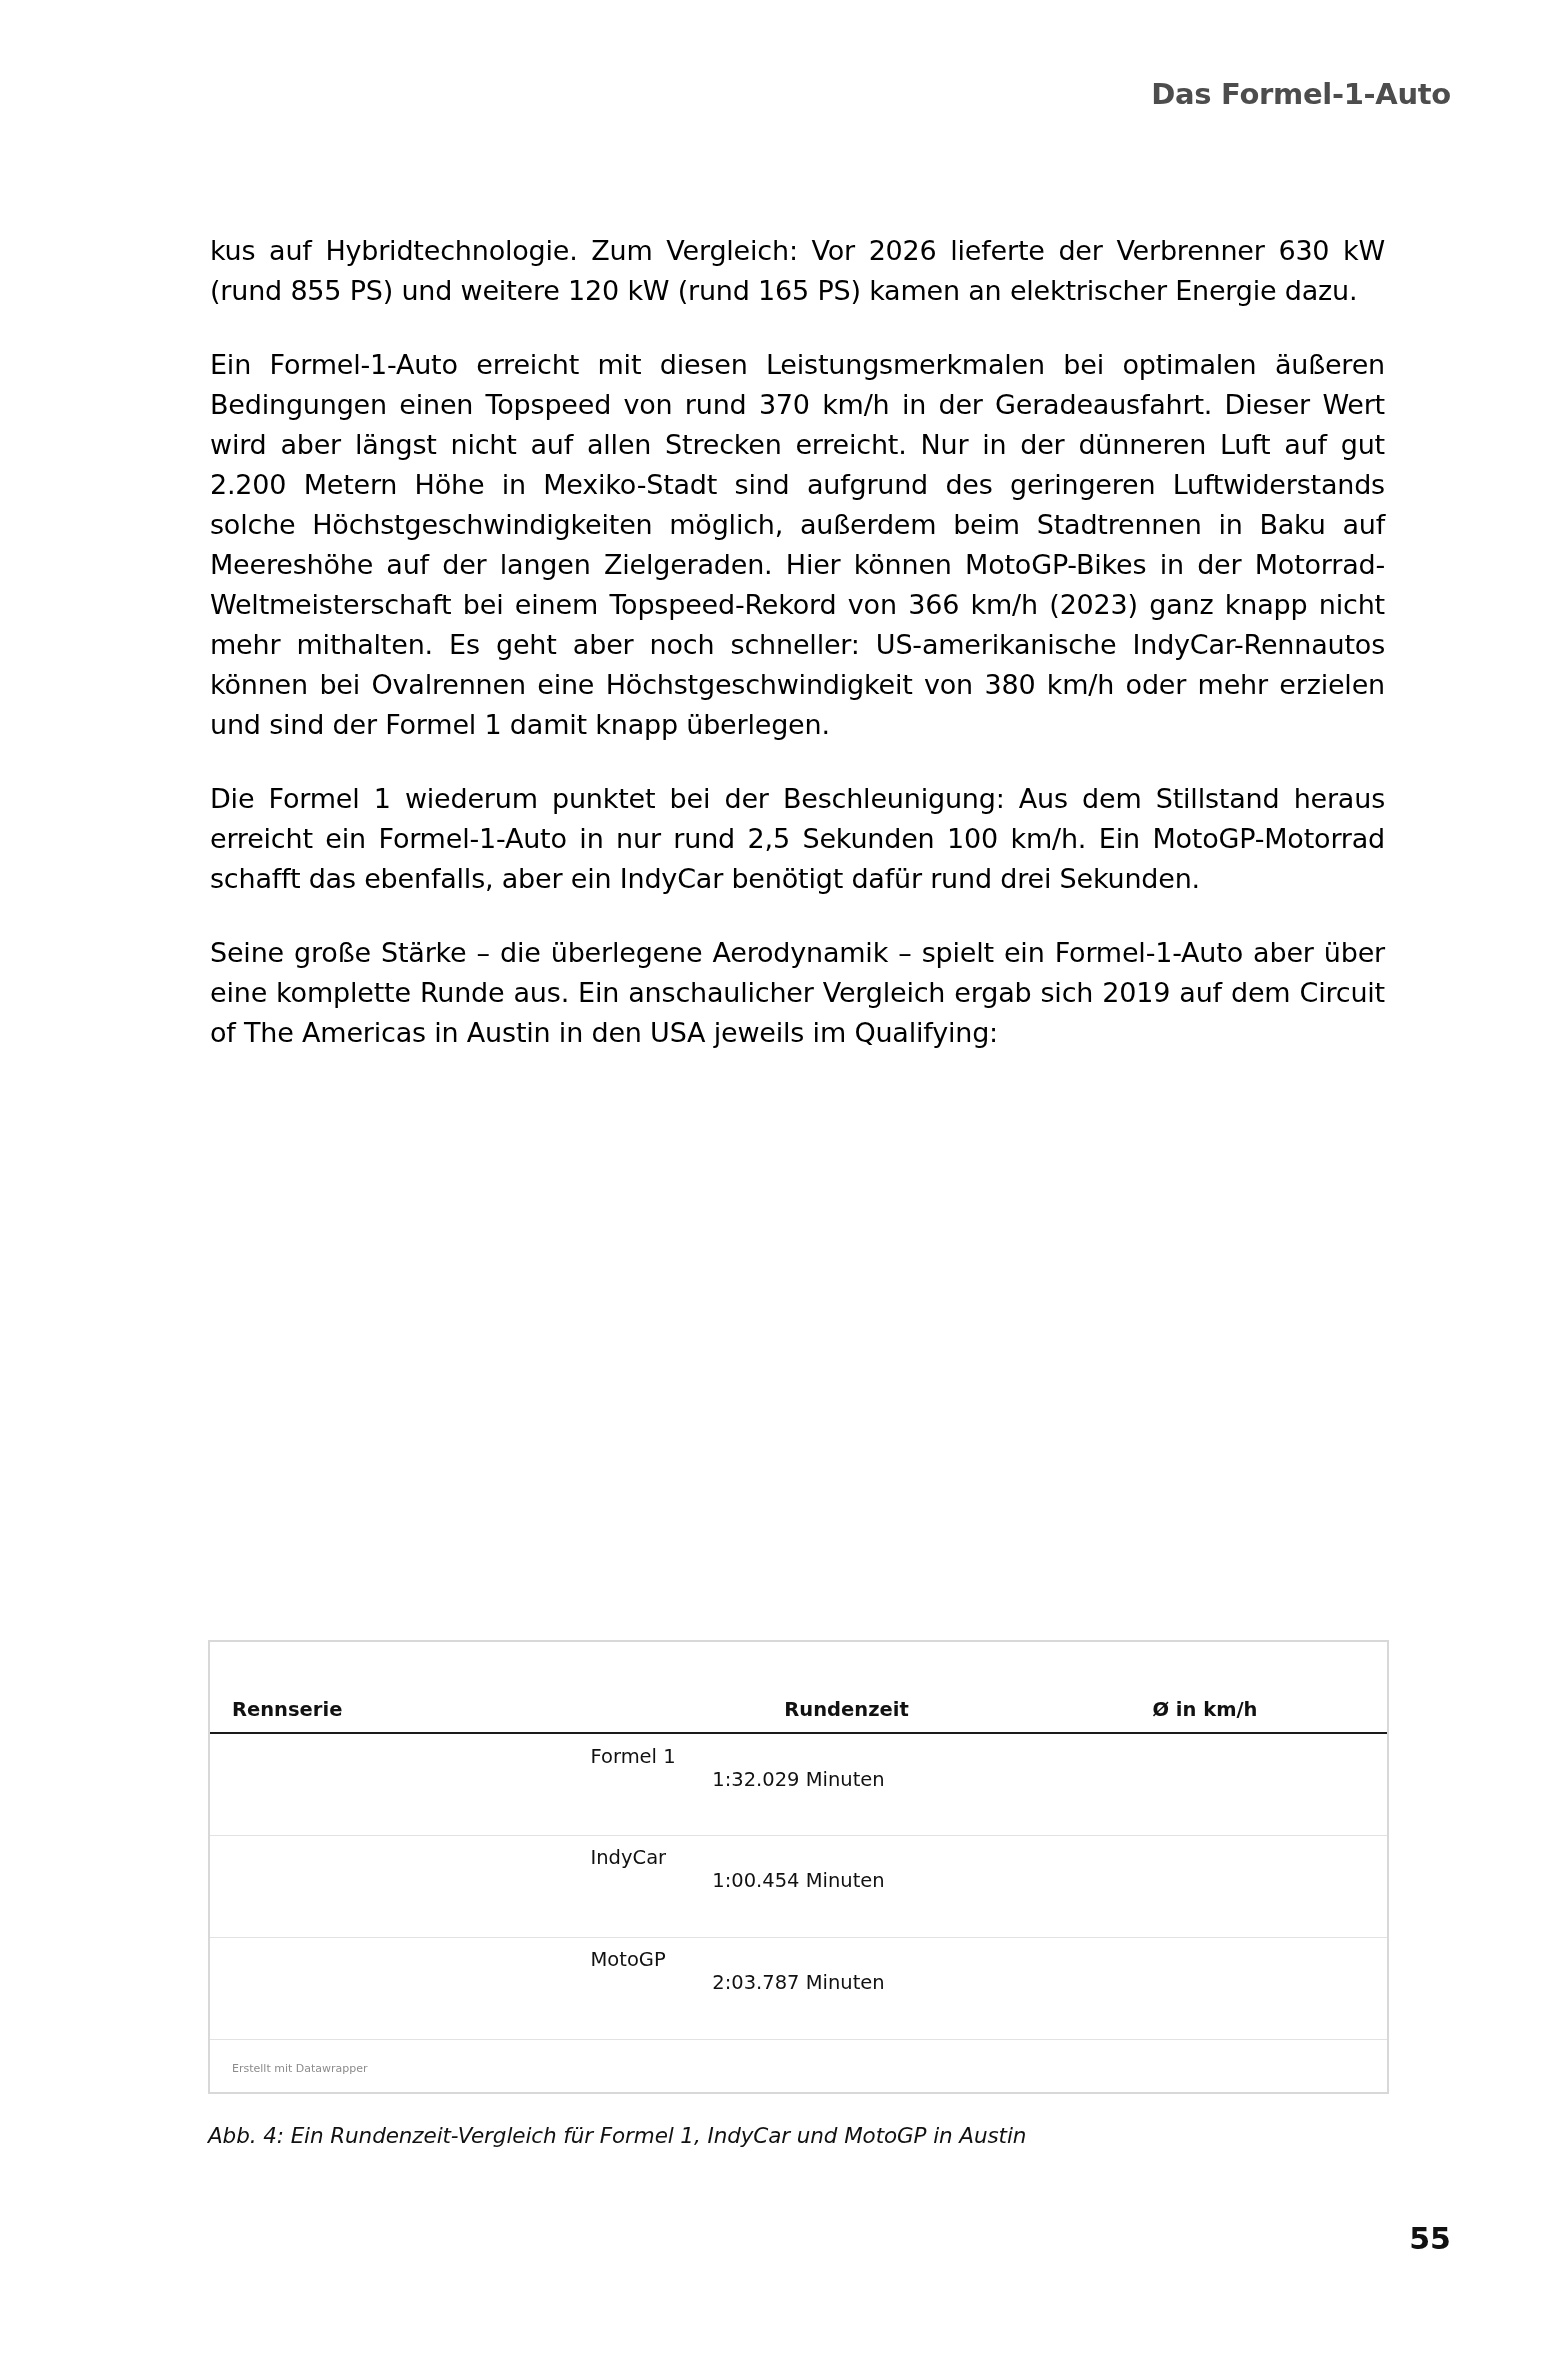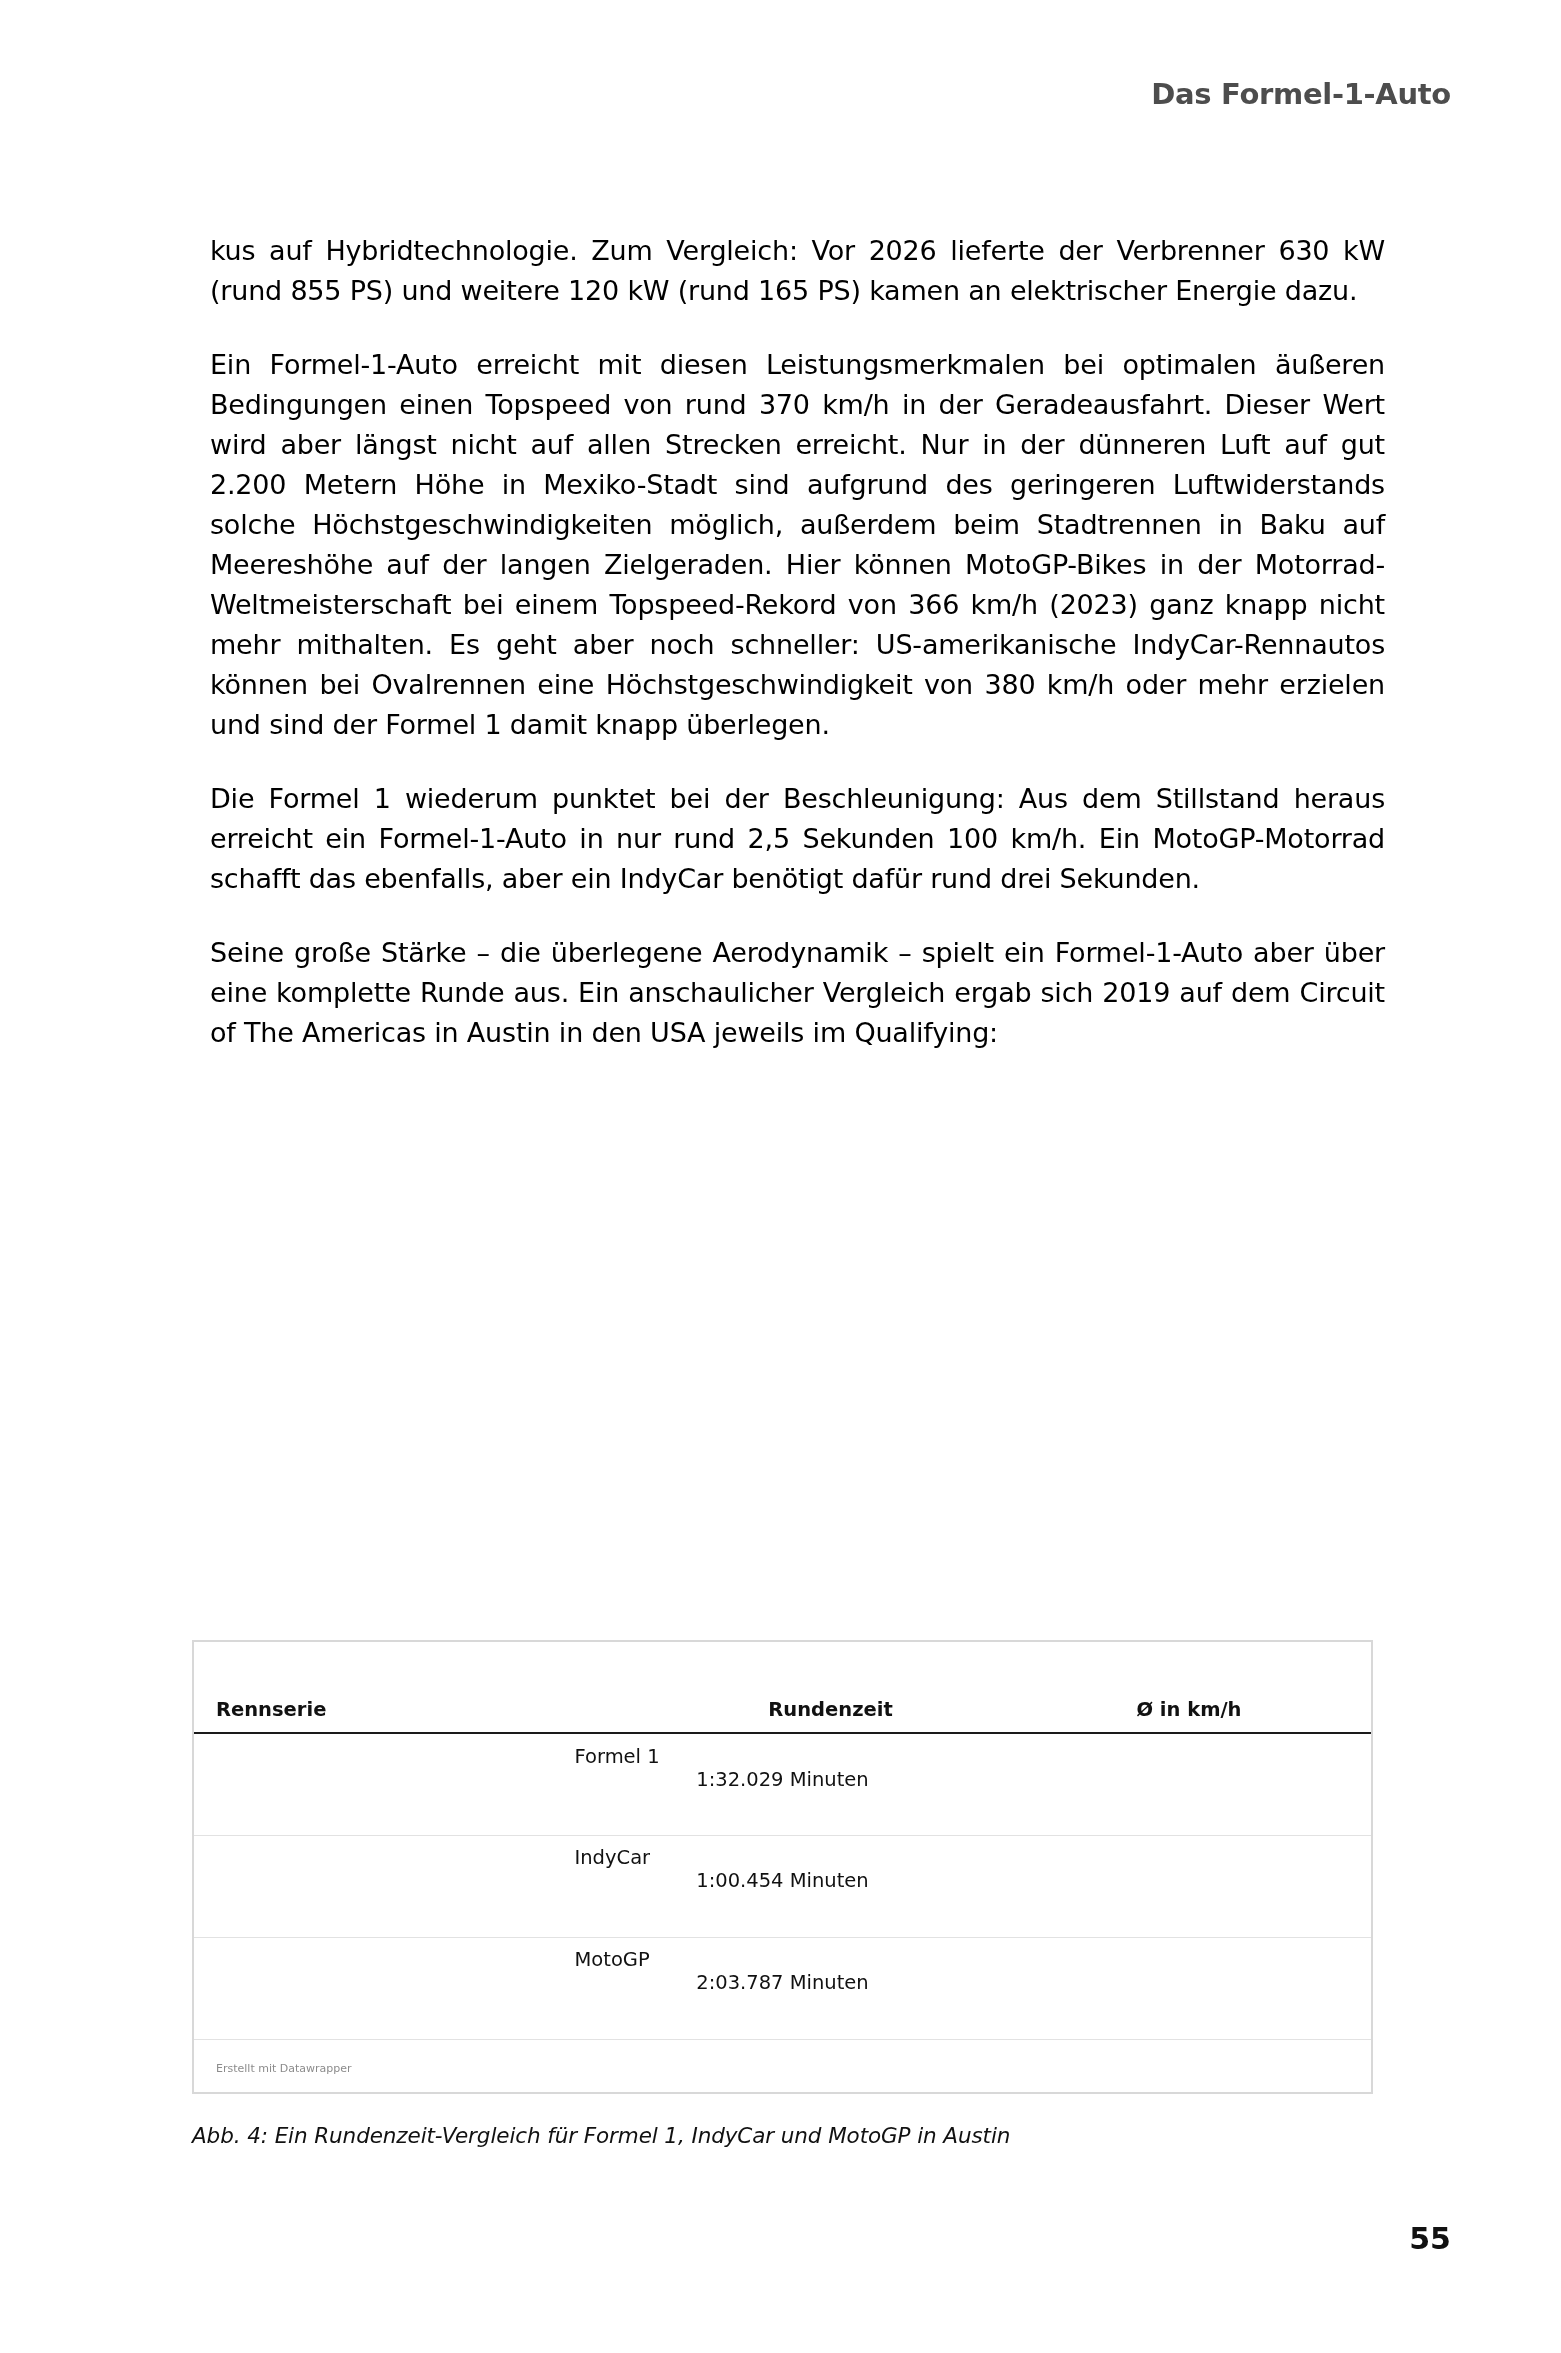--- a/index.html
+++ b/index.html
@@ -50,21 +50,21 @@
     text-align: justify;
     text-justify: inter-word;
     color: #000000;
     letter-spacing: -0.2px;
   }
   p.body:last-of-type { margin-bottom: 4px; }
 
   
   .figure {
     position: absolute;
-    left: 192px;
+    left: 208px;
     top: 1640px;
     width: 1181px;
   }
   .chart-box {
     border: 2px solid #d8d8d8;
     background: #ffffff;
     box-sizing: border-box;
     padding: 0;
   }
   .chart-header {

